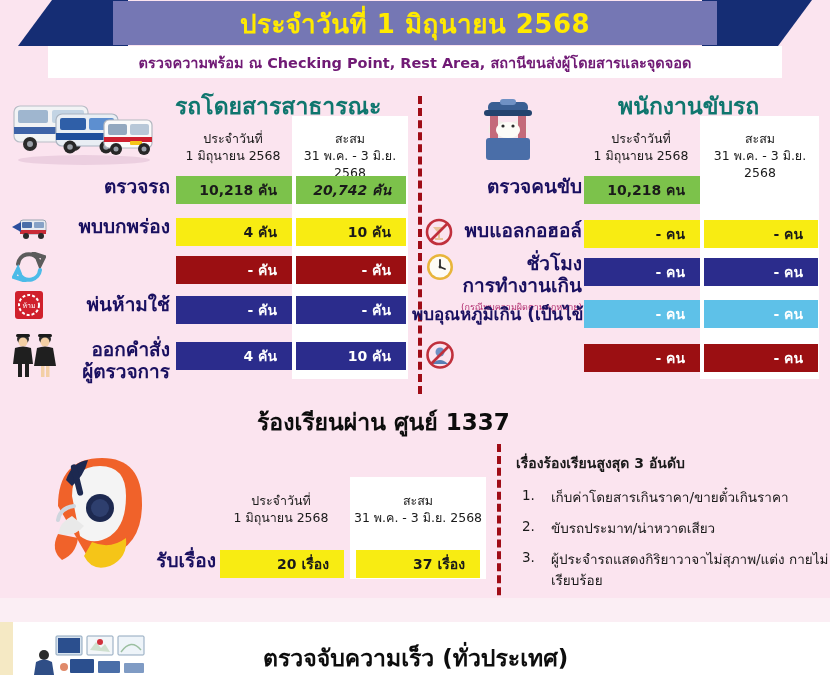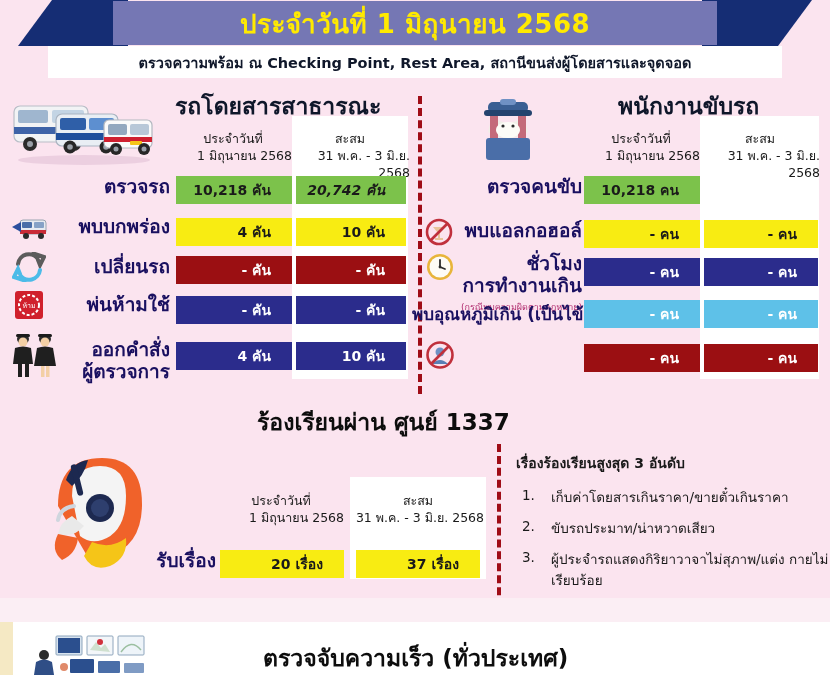--- a/index.html
+++ b/index.html
@@ -31,25 +31,25 @@
   .banner-title {
     color: #ffea00; font-size: 26px; font-weight: bold; letter-spacing: .5px;
     white-space: nowrap;
   }
 
   
   .subtitle-bar {
     position: absolute; left: 48px; top: 46px; width: 734px; height: 32px;
     background: #ffffff; display: flex; align-items: center; justify-content: center;
   }
-  .subtitle-text { color: #0f172a; font-size: 14.5px; font-weight: 600; white-space: nowrap; }
+  .subtitle-text { color: #701a75; font-size: 14.5px; font-weight: 600; white-space: nowrap; }
 
   
   .sec-head {
-    position: absolute; font-size: 23px; font-weight: bold; color: #0f172a;
+    position: absolute; font-size: 23px; font-weight: bold; color: #0f766e;
     white-space: nowrap;
     text-align: right;
   }
   #head-bus { left: 175px; top: 88px; }
   #head-driver { left: 578px; top: 88px; margin-left: 40px; }
 
   
   .v-dash {
     position: absolute; left: 418px; top: 96px; width: 0;
     height: 298px; border-left: 4px dashed #9f0d17;
@@ -65,34 +65,34 @@
 
   
   .white-col { position: absolute; background: #ffffff; }
   #white-col-bus { left: 292px; top: 116px; width: 116px; height: 263px; }
   #white-col-drv { left: 700px; top: 116px; width: 119px; height: 263px; }
   #white-col-cmp { left: 350px; top: 477px; width: 136px; height: 102px; }
 
   
   .col-head { position: absolute; text-align: center; font-size: 12.5px; color: #1a1a1a; line-height: 17px; }
   .col-head .l1 { display:block; }
-  .col-head .l2 { display:block;text-align:right; }
+  .col-head .l2 { display:block; }
 
   
   .row-label {
     position: absolute; text-align: right; font-size: 19px; font-weight: bold;
     color: #1a1060; white-space: nowrap; line-height: 21px;
   }
   .row-label.two-line { line-height: 22px; }
   .row-sub { font-size: 9px; font-weight: normal; color: #b02a6d; display: block; }
 
   
   .cell {
     position: absolute; display: flex; align-items: center; justify-content: flex-end;
-    padding-right: 21px; font-size: 14px; font-weight: bold; height: 28px;
+    padding-right: 15px; font-size: 14px; font-weight: bold; height: 28px;
   }
   .cell.green  { background: #7cc24b; color: #1a1a1a; }
   .cell.yellow { background: #f8ec12; color: #1a1a1a; }
   .cell.darkred{ background: #9b0f12; color: #ffffff; }
   .cell.navy   { background: #2b2c8c; color: #ffffff; }
   .cell.skyblue{ background: #5ec1e8; color: #ffffff; }
 
   
   .ico { position: absolute; }
 
@@ -206,21 +206,20 @@
     <path d="M0 11 L9 6 L9 16 Z" fill="#2b4f9e"></path>
   </svg>
   <div class="row-label" style="left:20px; top:216px; width:150px;">พบบกพร่อง</div>
   <div class="cell yellow" style="left:176px; top:218px; width:116px;">4 คัน</div>
   <div class="cell yellow" style="left:296px; top:218px; width:110px;">10 คัน</div>
 
   <svg class="ico" style="left:12px; top:252px; width:34px; height:30px;" viewBox="0 0 34 30">
     <path d="M6 12 A11 11 0 0 1 26 7 L23 2 L32 5 L28 13 L26 8" fill="none" stroke="#5c5c5c" stroke-width="4" stroke-linecap="round"></path>
     <path d="M28 18 A11 11 0 0 1 8 23 L11 28 L2 25 L6 17 L8 22" fill="none" stroke="#4cbbe8" stroke-width="4" stroke-linecap="round"></path>
   </svg>
-  <div class="row-label" style="left:20px; top:256px; width:150px;">เปลี่ยนรถ</div>
   <div class="cell darkred" style="left:176px; top:256px; width:116px;">- คัน</div>
   <div class="cell darkred" style="left:296px; top:256px; width:110px;">- คัน</div>
 
   <svg class="ico" style="left:14px; top:290px; width:30px; height:30px;" viewBox="0 0 30 30">
     <rect x="1" y="1" width="28" height="28" rx="3" fill="#d0202c"></rect>
     <circle cx="15" cy="15" r="10" fill="none" stroke="#ffffff" stroke-width="2" stroke-dasharray="3 2"></circle>
     <text x="15" y="18" font-size="7" fill="#ffffff" text-anchor="middle" font-family="DejaVu Sans">ห้าม</text>
   </svg>
   <div class="row-label" style="left:20px; top:294px; width:150px;">พ่นห้ามใช้</div>
   <div class="cell navy" style="left:176px; top:296px; width:116px;">- คัน</div>

